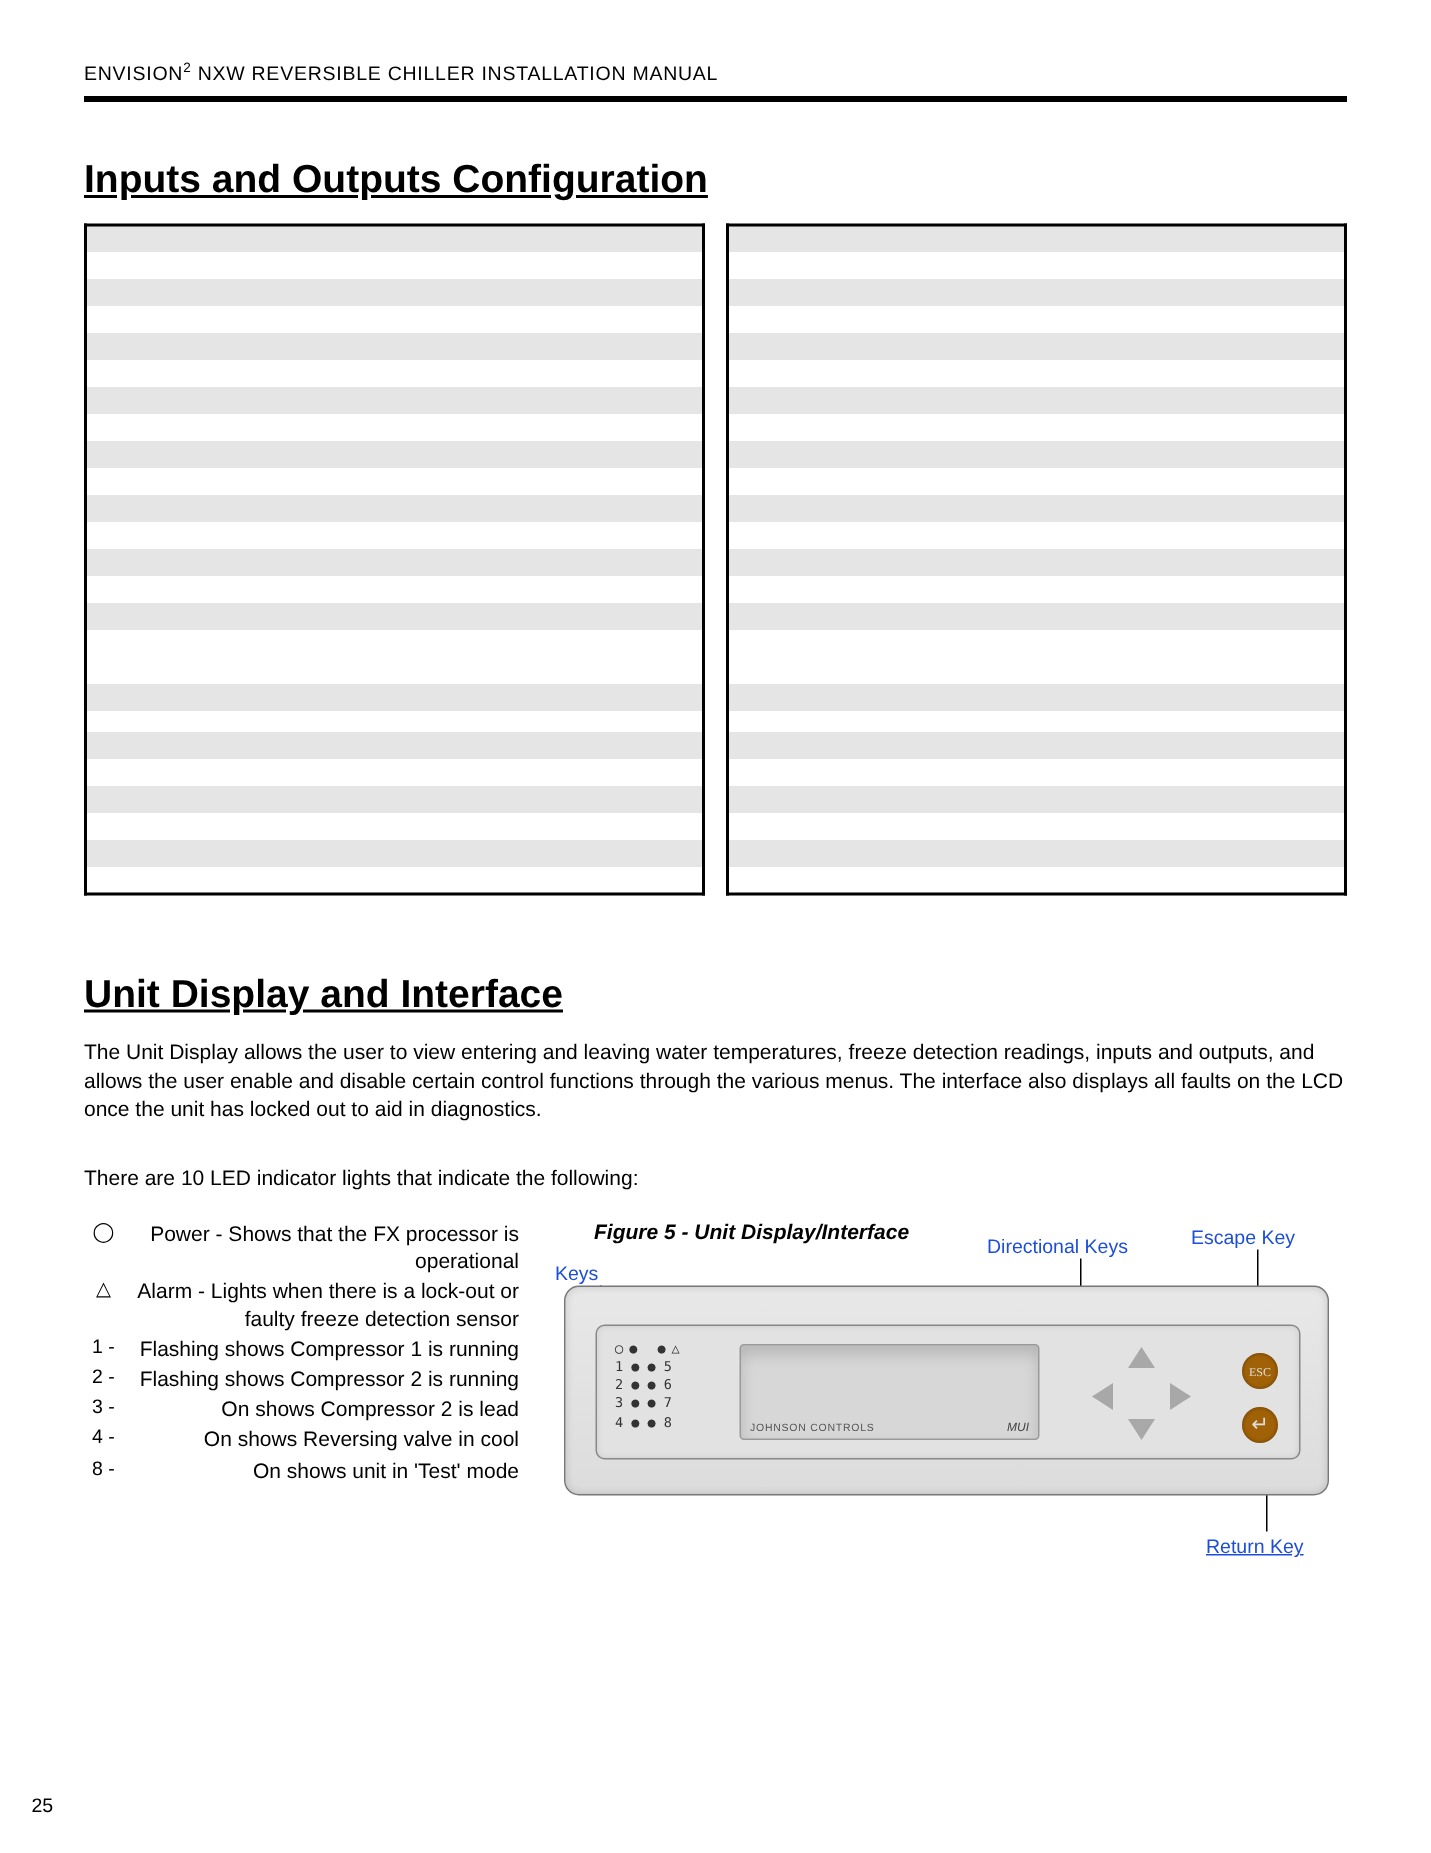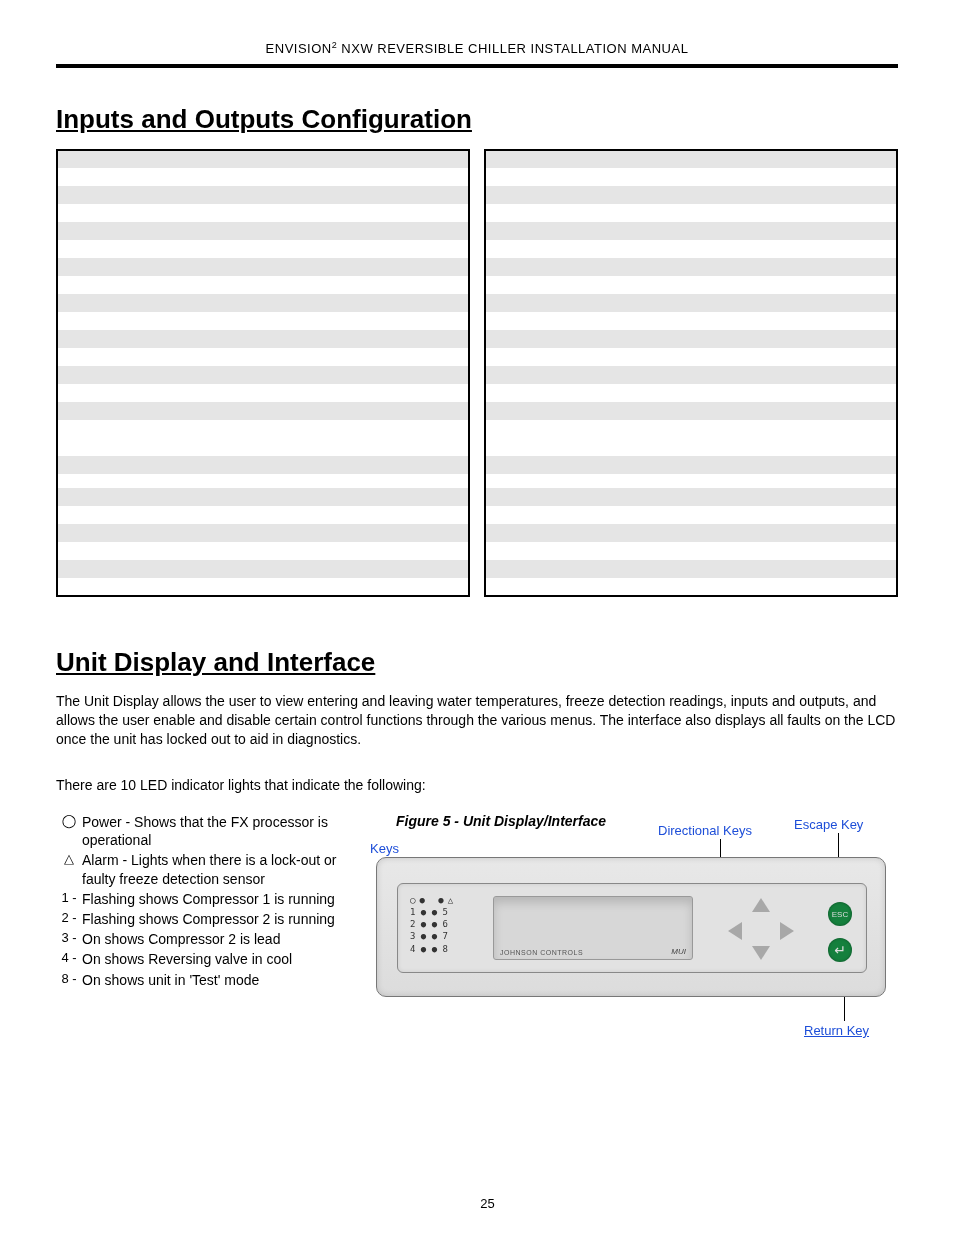--- a/index.html
+++ b/index.html
@@ -6,21 +6,21 @@
   body {
     font-family: Arial, Helvetica, sans-serif;
     background: #fff;
     color: #000;
     width: 954px;
     height: 1235px;
     position: relative;
     padding: 40px 56px 30px 56px;
   }
   .header {
-    text-align: center;
+    text-align: left;
     font-size: 13px;
     letter-spacing: 0.5px;
     margin-bottom: 8px;
   }
   .header sup { font-size: 9px; vertical-align: super; }
   .hr-thick {
     border: none;
     border-top: 4px solid #000;
     margin-bottom: 36px;
   }
@@ -65,21 +65,21 @@
     font-size: 14px;
     line-height: 1.3;
   }
   .led-row { display: flex; margin-bottom: 2px; }
   .led-icon {
     width: 26px;
     flex: 0 0 26px;
     text-align: center;
     font-size: 13px;
   }
-  .led-text { flex: 1; }
+  .led-text { flex: 1; text-align: right; }
 
   .figure-wrap { flex: 1; position: relative; }
   .figure-title {
     font-style: italic;
     font-weight: bold;
     font-size: 14px;
     margin-bottom: 6px;
     margin-left: 20px;
   }
   .annot {
@@ -161,40 +161,40 @@
     border-bottom: 9px solid transparent;
     border-right: 14px solid #a8a8a8; }
   .arrow.right { right: 2px; top: 24px;
     border-top: 9px solid transparent;
     border-bottom: 9px solid transparent;
     border-left: 14px solid #a8a8a8; }
   .round-btn {
     position: absolute;
     width: 24px; height: 24px;
     border-radius: 50%;
-    background: #15803d;
+    background: #a16207;
     color: #ddd;
     font-size: 8px;
     display: flex;
     align-items: center;
     justify-content: center;
     box-shadow: inset 0 0 3px rgba(0,0,0,0.4);
+    font-family: Liberation Serif, serif;
   }
   .esc-btn { right: 14px; top: 18px; }
   .ret-btn { right: 14px; top: 54px; font-size: 14px; }
 
   .callout-line {
     position: absolute;
     background: #000;
   }
   .page-num {
     position: absolute;
     bottom: 24px;
     left: 0; right: 0;
-    text-align: center;
     font-size: 13px;
     margin-left: 21px;
   }
 </style>
 </head>
 <body>
 
 <div class="header">
   <span>ENVISION</span><sup>2</sup><span> NXW REVERSIBLE CHILLER INSTALLATION MANUAL</span>
 </div>

